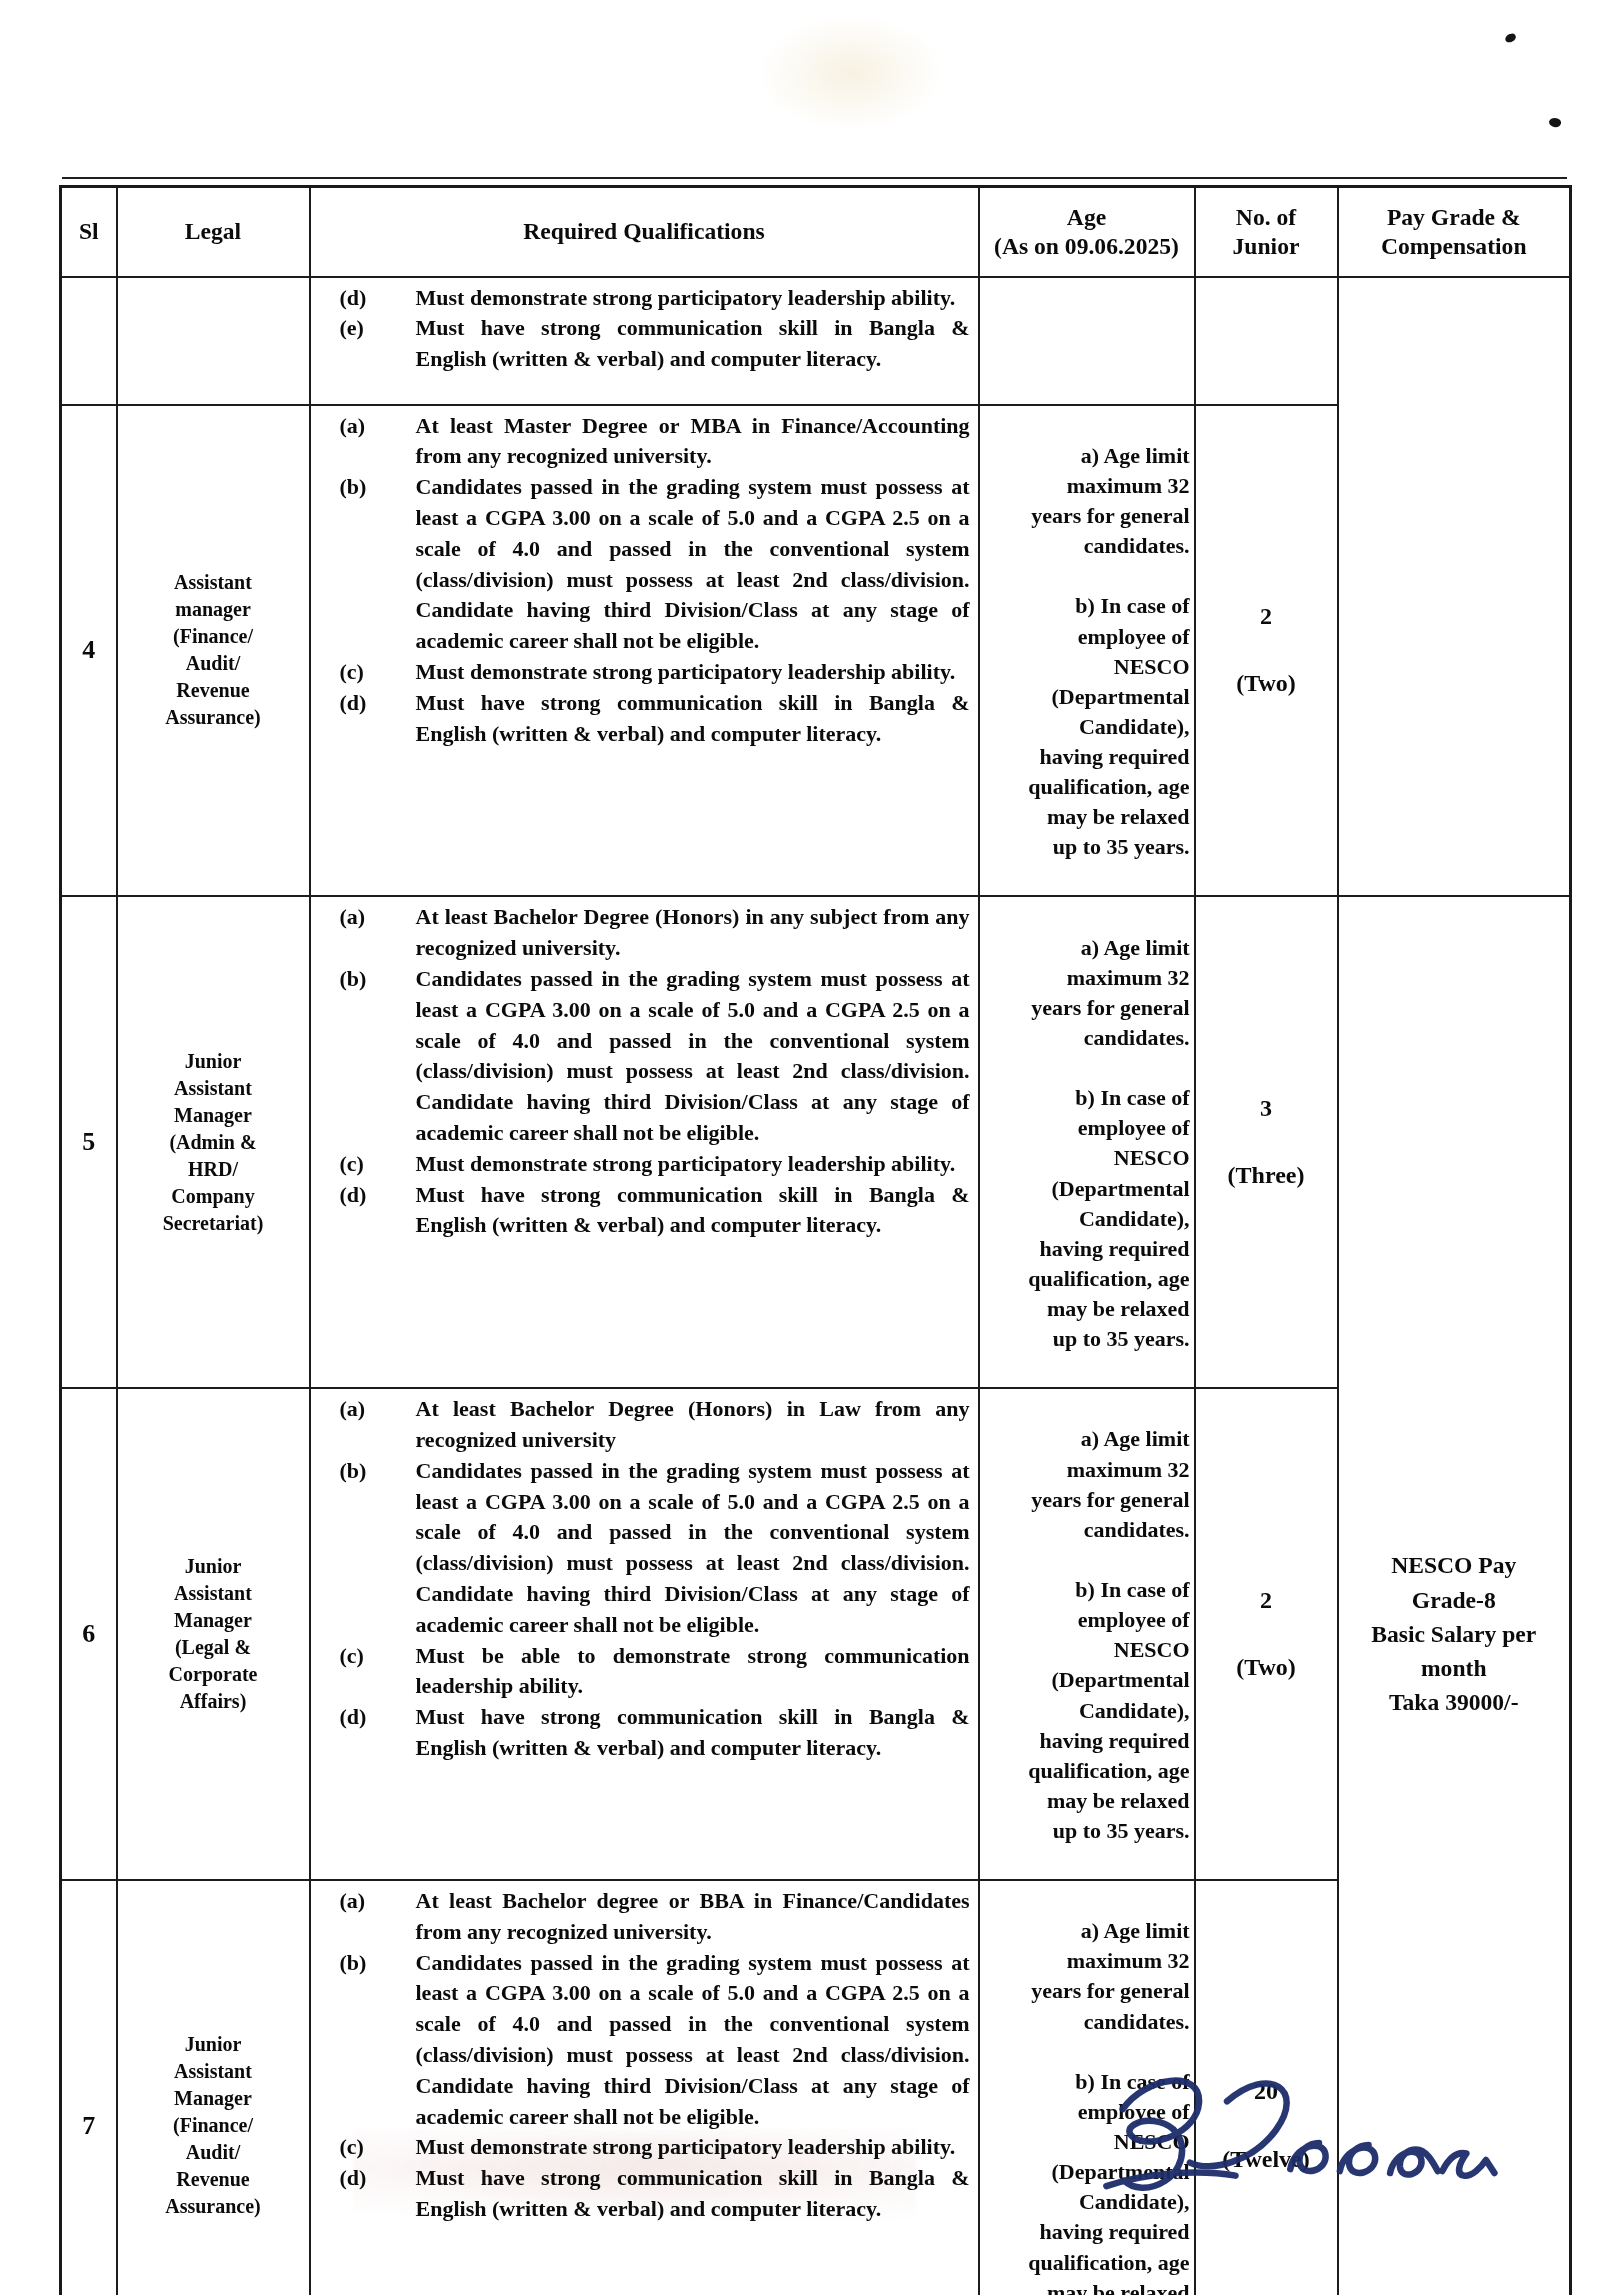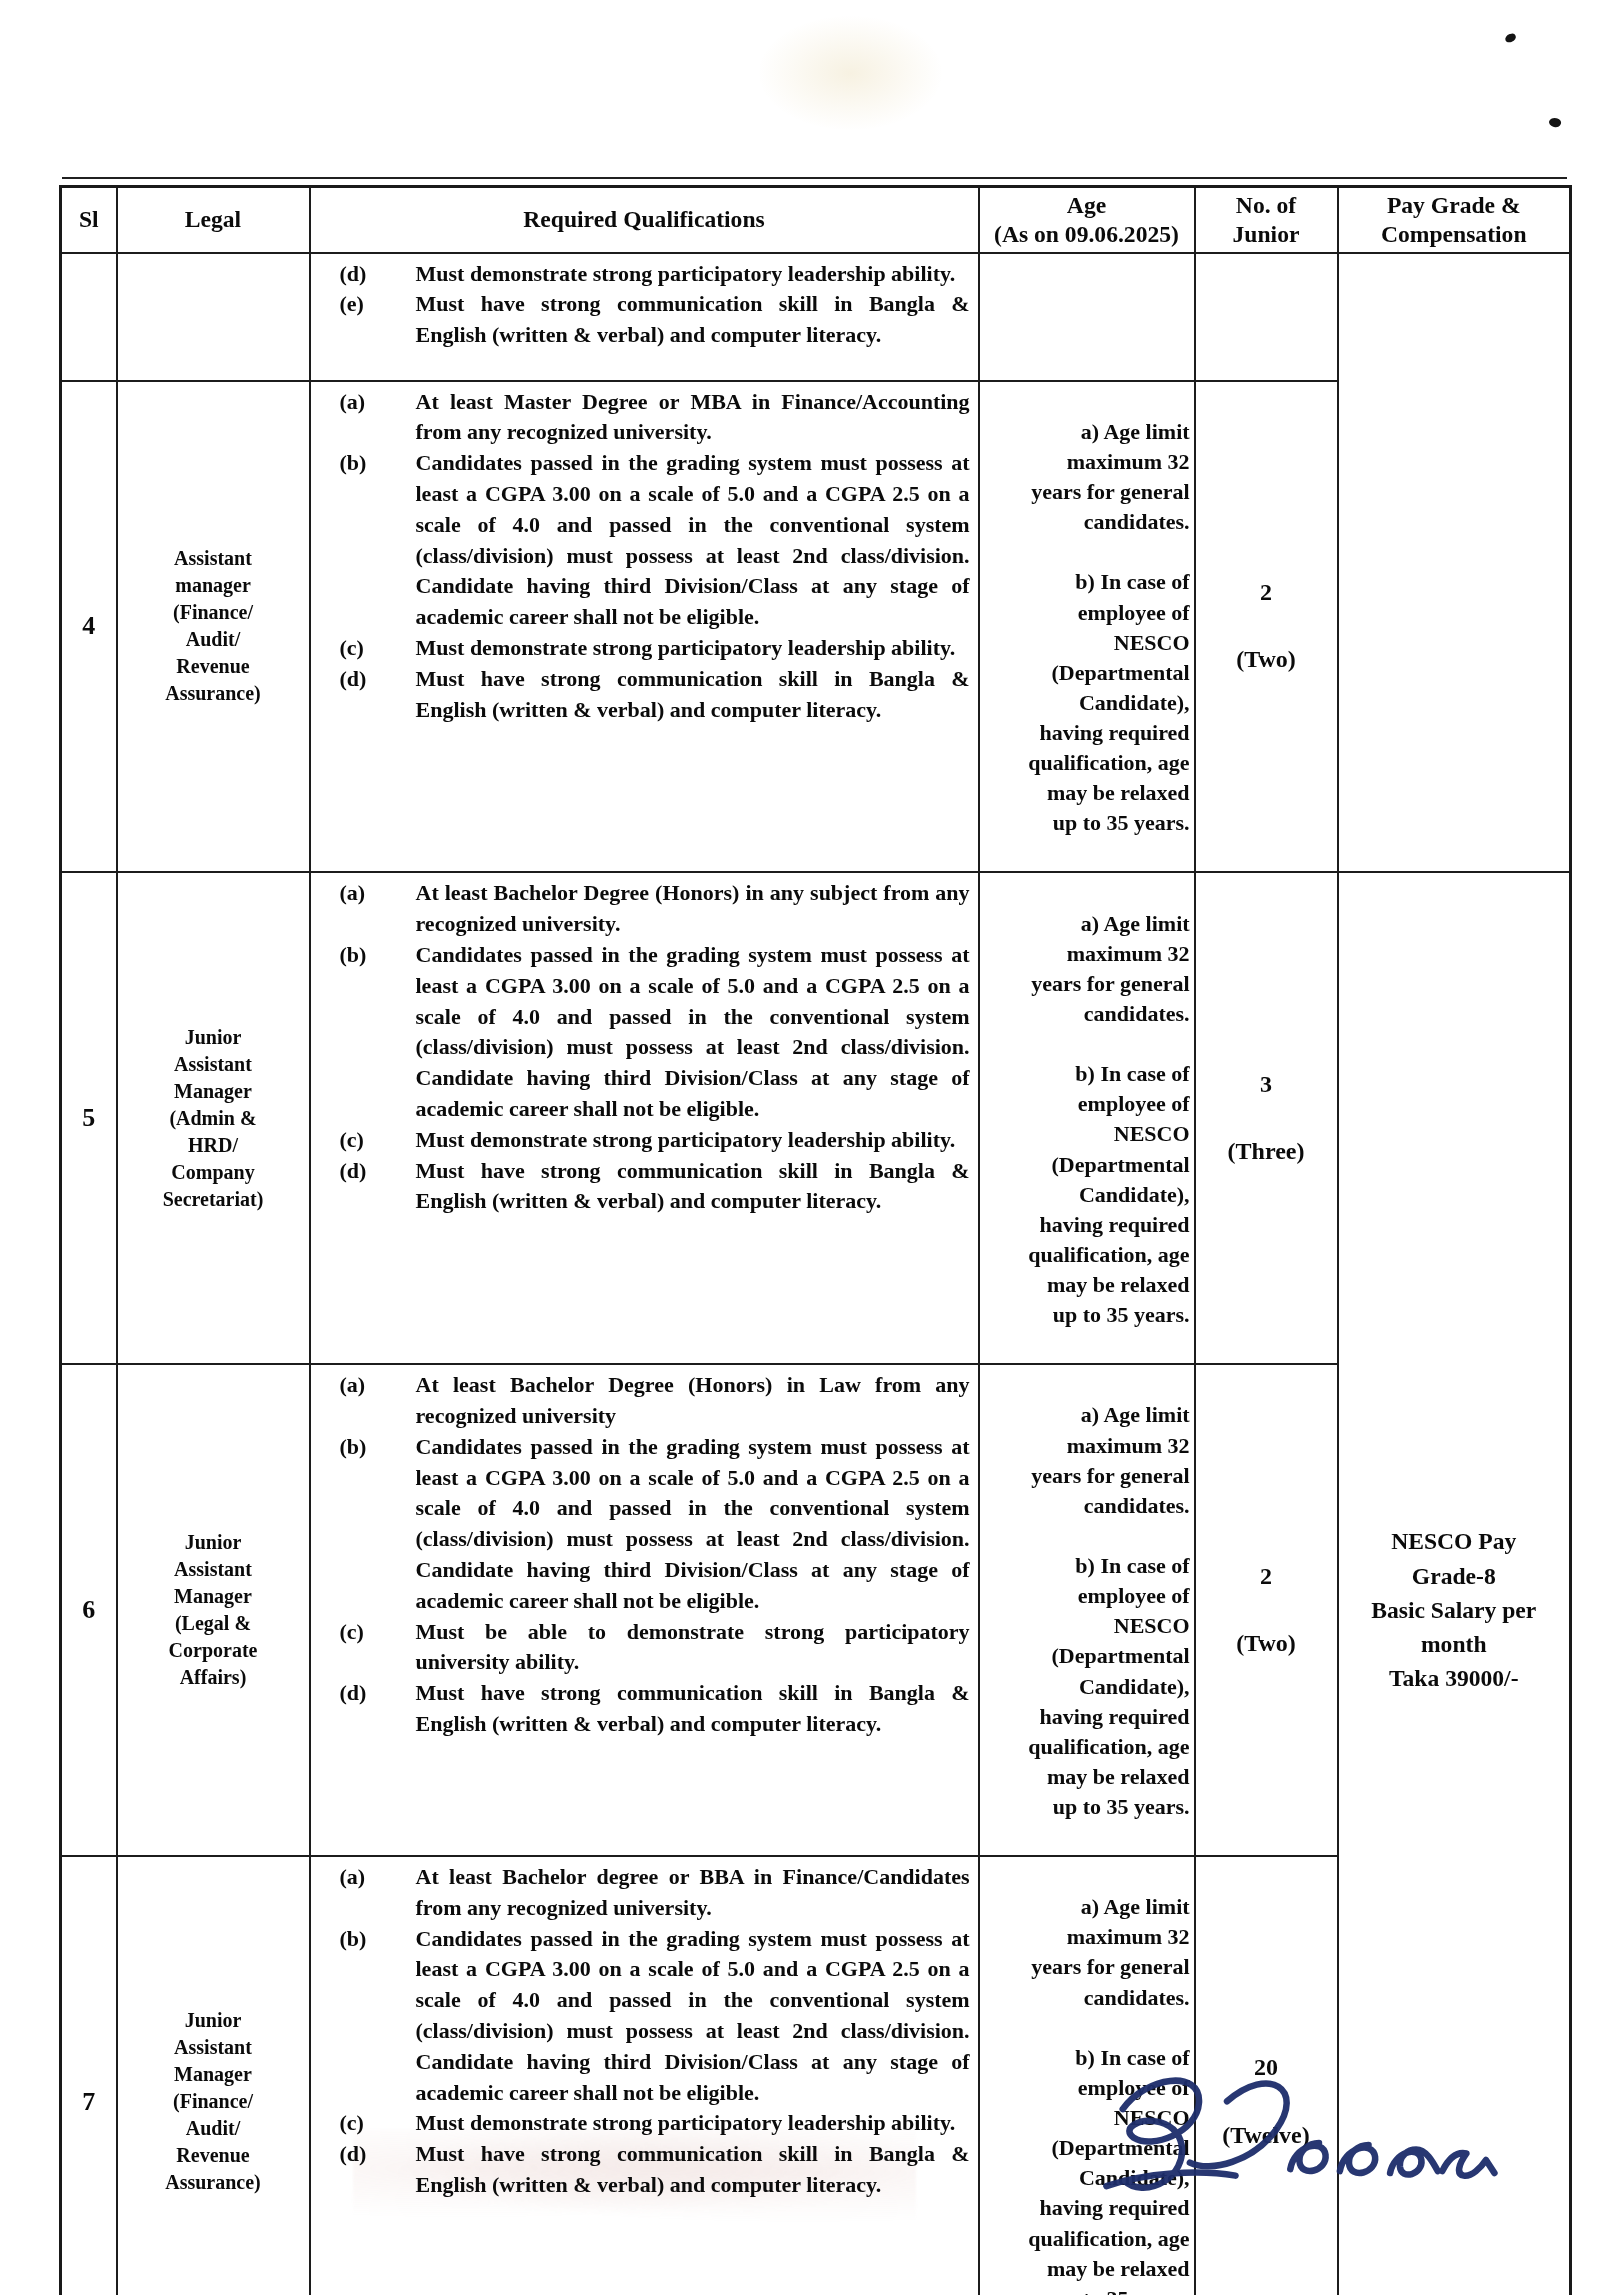--- a/index.html
+++ b/index.html
@@ -91,21 +91,21 @@
     <colgroup>
       <col style="width:56px">
         <col style="width:193px">
         <col style="width:669px">
       <col style="width:216px">
         <col style="width:143px">
         <col style="width:233px">
     </colgroup>
 
     <tbody>
-        <tr style="height:66px">
+        <tr style="height:90px">
       <th class="hcell">Sl</th>
       <th class="hcell">Legal</th>
       <th class="hcell">Required Qualifications</th>
       <th class="hcell">Age
 (As on 09.06.2025)</th>
       <th class="hcell">No. of
 Junior</th>
       <th class="hcell">Pay Grade &amp;
 Compensation</th>
     </tr>
@@ -240,21 +240,21 @@
         <div class="qual">
           <span class="qlabel">(a)</span>
           <span class="qtext">At least Bachelor Degree (Honors) in Law from any recognized university</span>
         </div>
         <div class="qual">
           <span class="qlabel">(b)</span>
           <span class="qtext">Candidates passed in the grading system must possess at least a CGPA 3.00 on a scale of 5.0 and a CGPA 2.5 on a scale of 4.0 and passed in the conventional system (class/division) must possess at least 2nd class/division.  Candidate having third Division/Class at any stage of academic career shall not be eligible.</span>
         </div>
         <div class="qual">
           <span class="qlabel">(c)</span>
-          <span class="qtext">Must be able to demonstrate strong participatory university ability.</span>
+          <span class="qtext">Must be able to demonstrate strong communication leadership ability.</span>
         </div>
         <div class="qual">
           <span class="qlabel">(d)</span>
           <span class="qtext">Must have strong communication skill in Bangla &amp; English (written &amp; verbal) and computer literacy.</span>
         </div>
       </td>
       <td class="age">
         <div>a) Age limit
 maximum 32
 years for general

